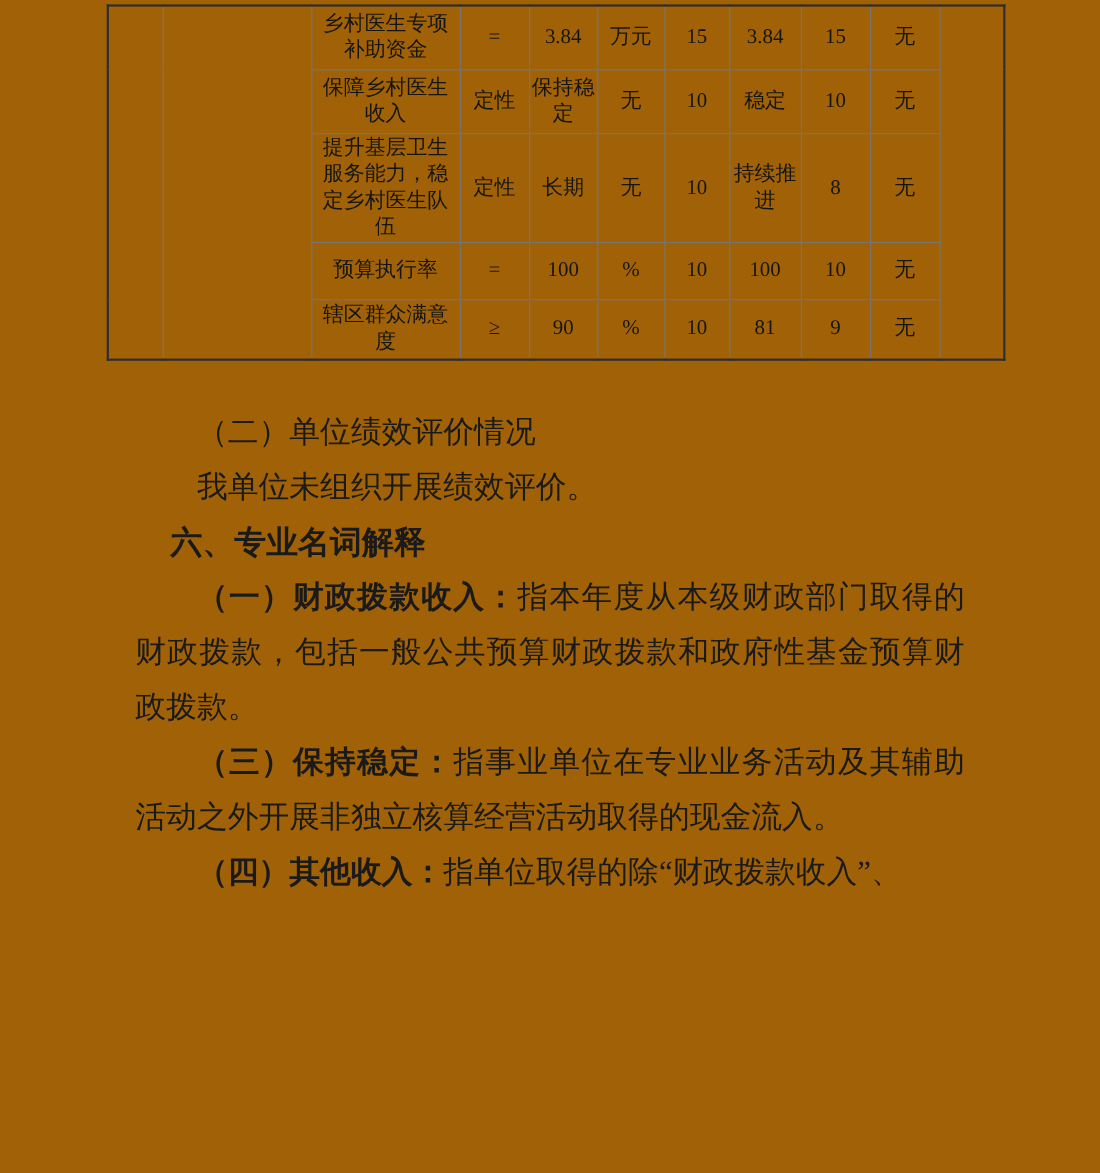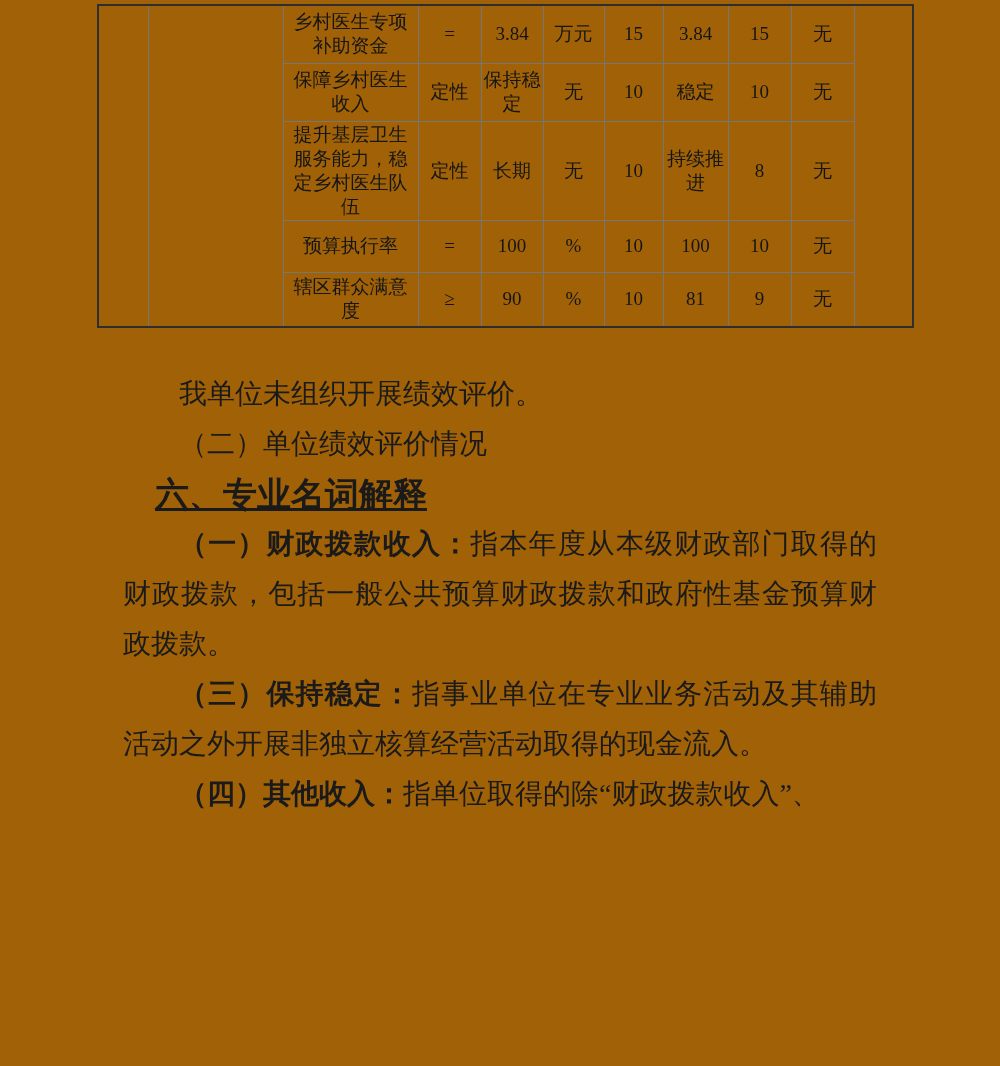--- a/index.html
+++ b/index.html
@@ -52,24 +52,23 @@
   }
   .content p{
     margin:0;
     padding:0;
     text-indent:56px;
     text-align:justify;
   }
   .term-title{
     font-family:"Liberation Sans","DejaVu Sans",sans-serif;
     font-weight:bold;
-    font-size:34px;
+    font-size:29px;
     text-indent:32px !important;
     text-align:left !important;
-    text-decoration:underline;
   }
   .content b{font-weight:bold;}
 </style>
 </head>
 <body>
 
 <div class="page">
 
   <table class="perf-table">
     <colgroup>
@@ -136,22 +135,22 @@
         <td>%</td>
         <td>10</td>
         <td>81</td>
         <td>9</td>
         <td>无</td>
       </tr>
     </tbody>
   </table>
 
   <div class="content">
+    <p>（二）单位绩效评价情况</p>
     <p>我单位未组织开展绩效评价。</p>
-    <p>（二）单位绩效评价情况</p>
     <p class="term-title">六、专业名词解释</p>
 
     <p><b>（一）财政拨款收入：</b><span>指本年度从本级财政部门取得的财政拨款，包括一般公共预算财政拨款和政府性基金预算财政拨款。</span></p>
 
 
     <p><b>（三）保持稳定：</b><span>指事业单位在专业业务活动及其辅助活动之外开展非独立核算经营活动取得的现金流入。</span></p>
 
     <p><b>（四）其他收入：</b><span>指单位取得的除“财政拨款收入”、</span></p>
   </div>
 

